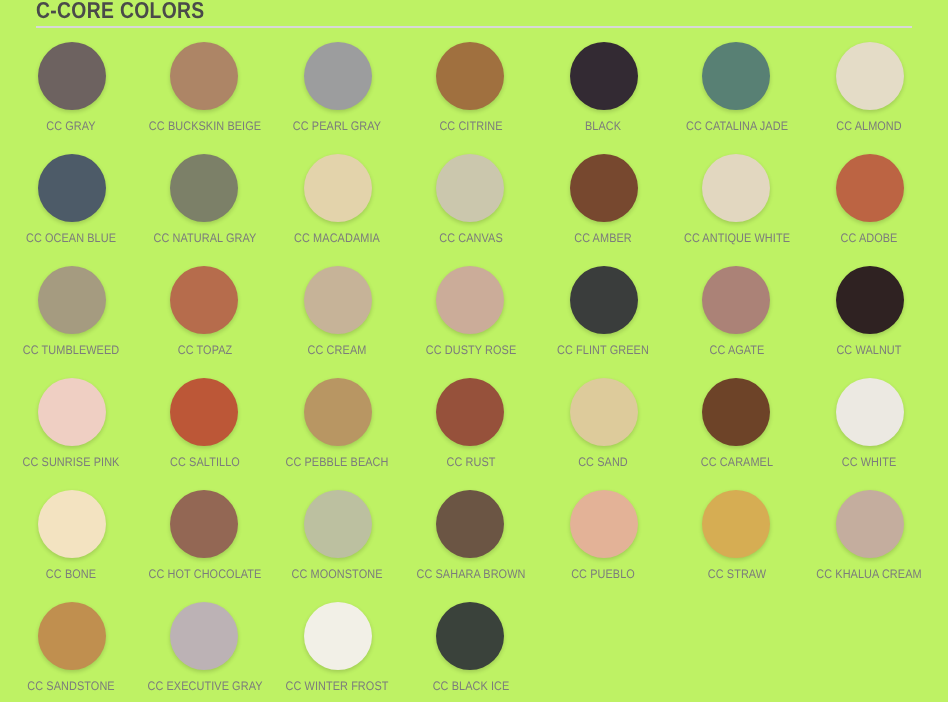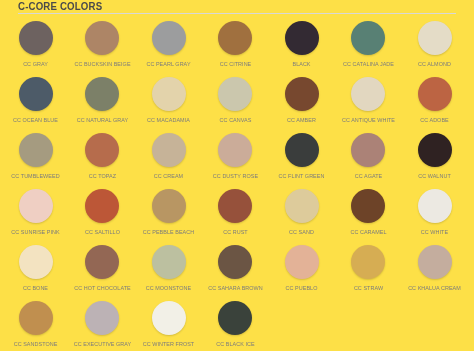--- a/index.html
+++ b/index.html
@@ -12,21 +12,21 @@
     overflow: hidden;
     background: #ffffff;
     font-family: "Liberation Sans", sans-serif;
     -webkit-font-smoothing: antialiased;
   }
 
   #page {
     position: relative;
     width: 474px;
     height: 351px;
-    background: #fde047;
+    background: #bef264;
     box-sizing: border-box;
     padding: 0;
   }
 
   
   .header {
     position: absolute;
     left: 18px;
     top: 0px;
     width: 438px;

